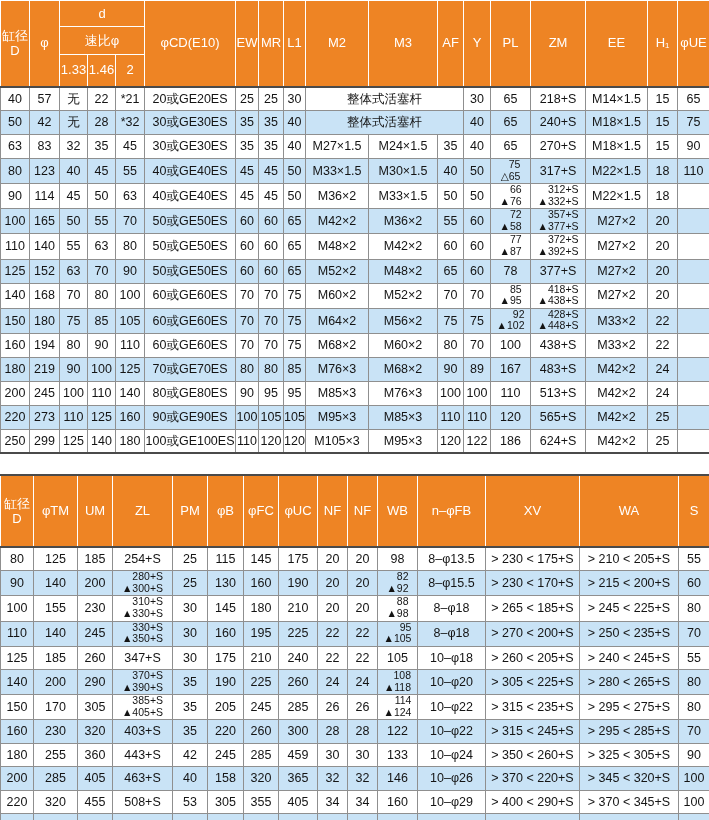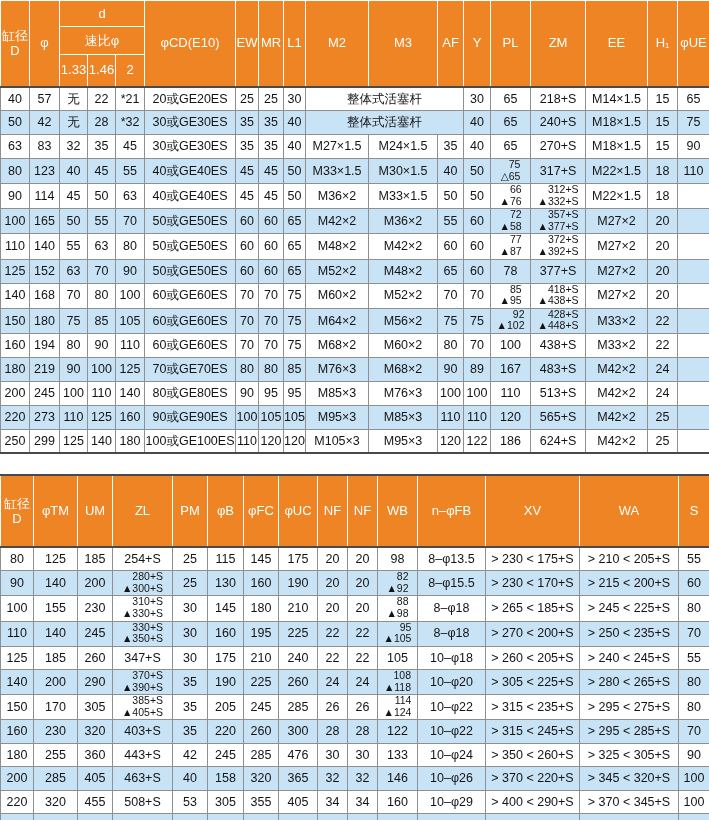--- a/index.html
+++ b/index.html
@@ -579,21 +579,21 @@
           <td>70</td>
         </tr>
         <tr>
           <td>180</td>
           <td>255</td>
           <td>360</td>
           <td>443+S</td>
           <td>42</td>
           <td>245</td>
           <td>285</td>
-          <td>476</td>
+          <td>459</td>
           <td>30</td>
           <td>30</td>
           <td>133</td>
           <td>10–φ24</td>
           <td>&gt; 350 &lt; 260+S</td>
           <td>&gt; 325 &lt; 305+S</td>
           <td>90</td>
         </tr>
         <tr class="alt">
           <td>200</td>

